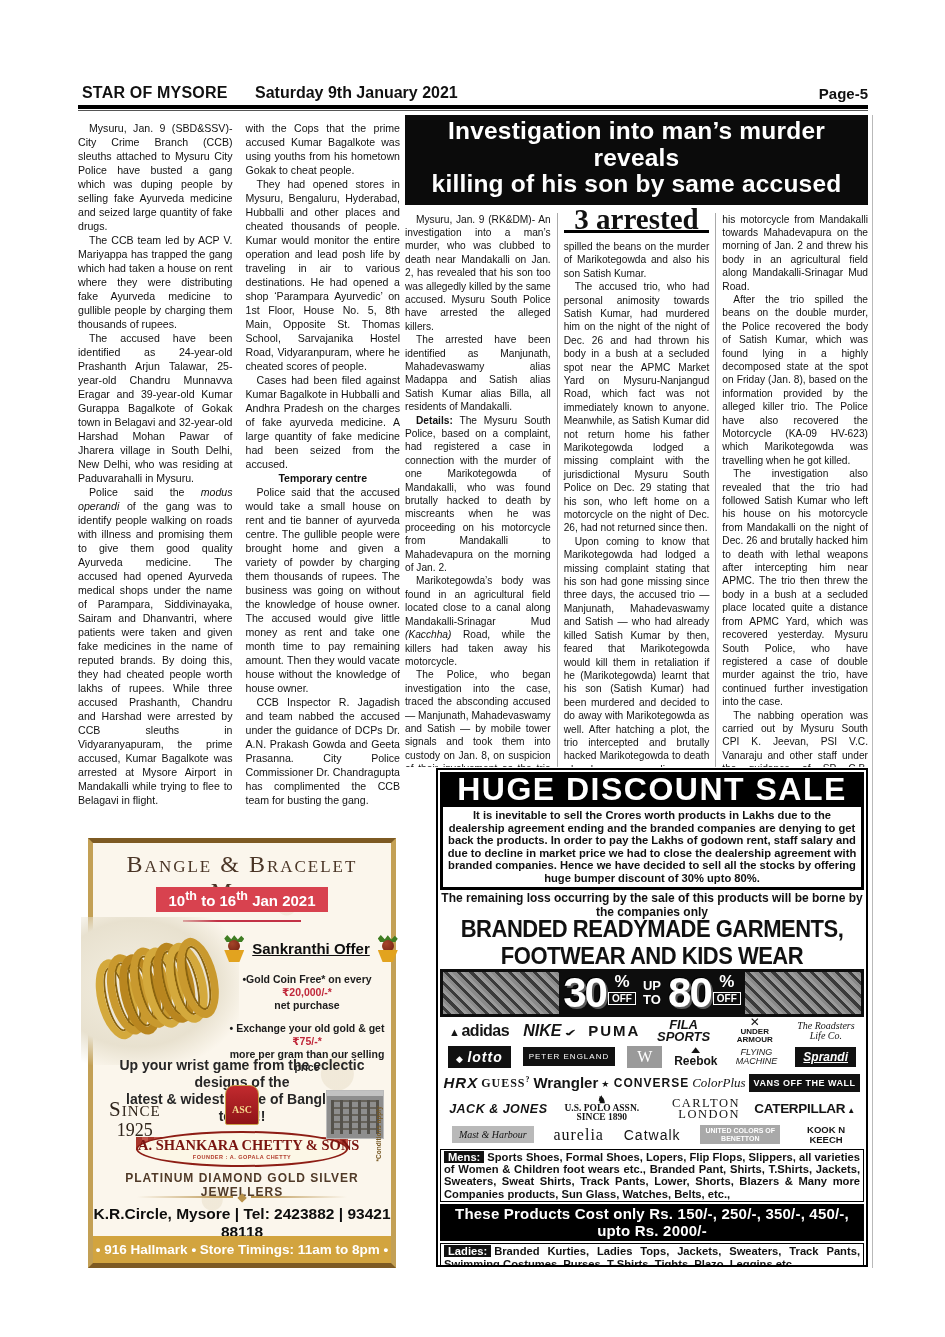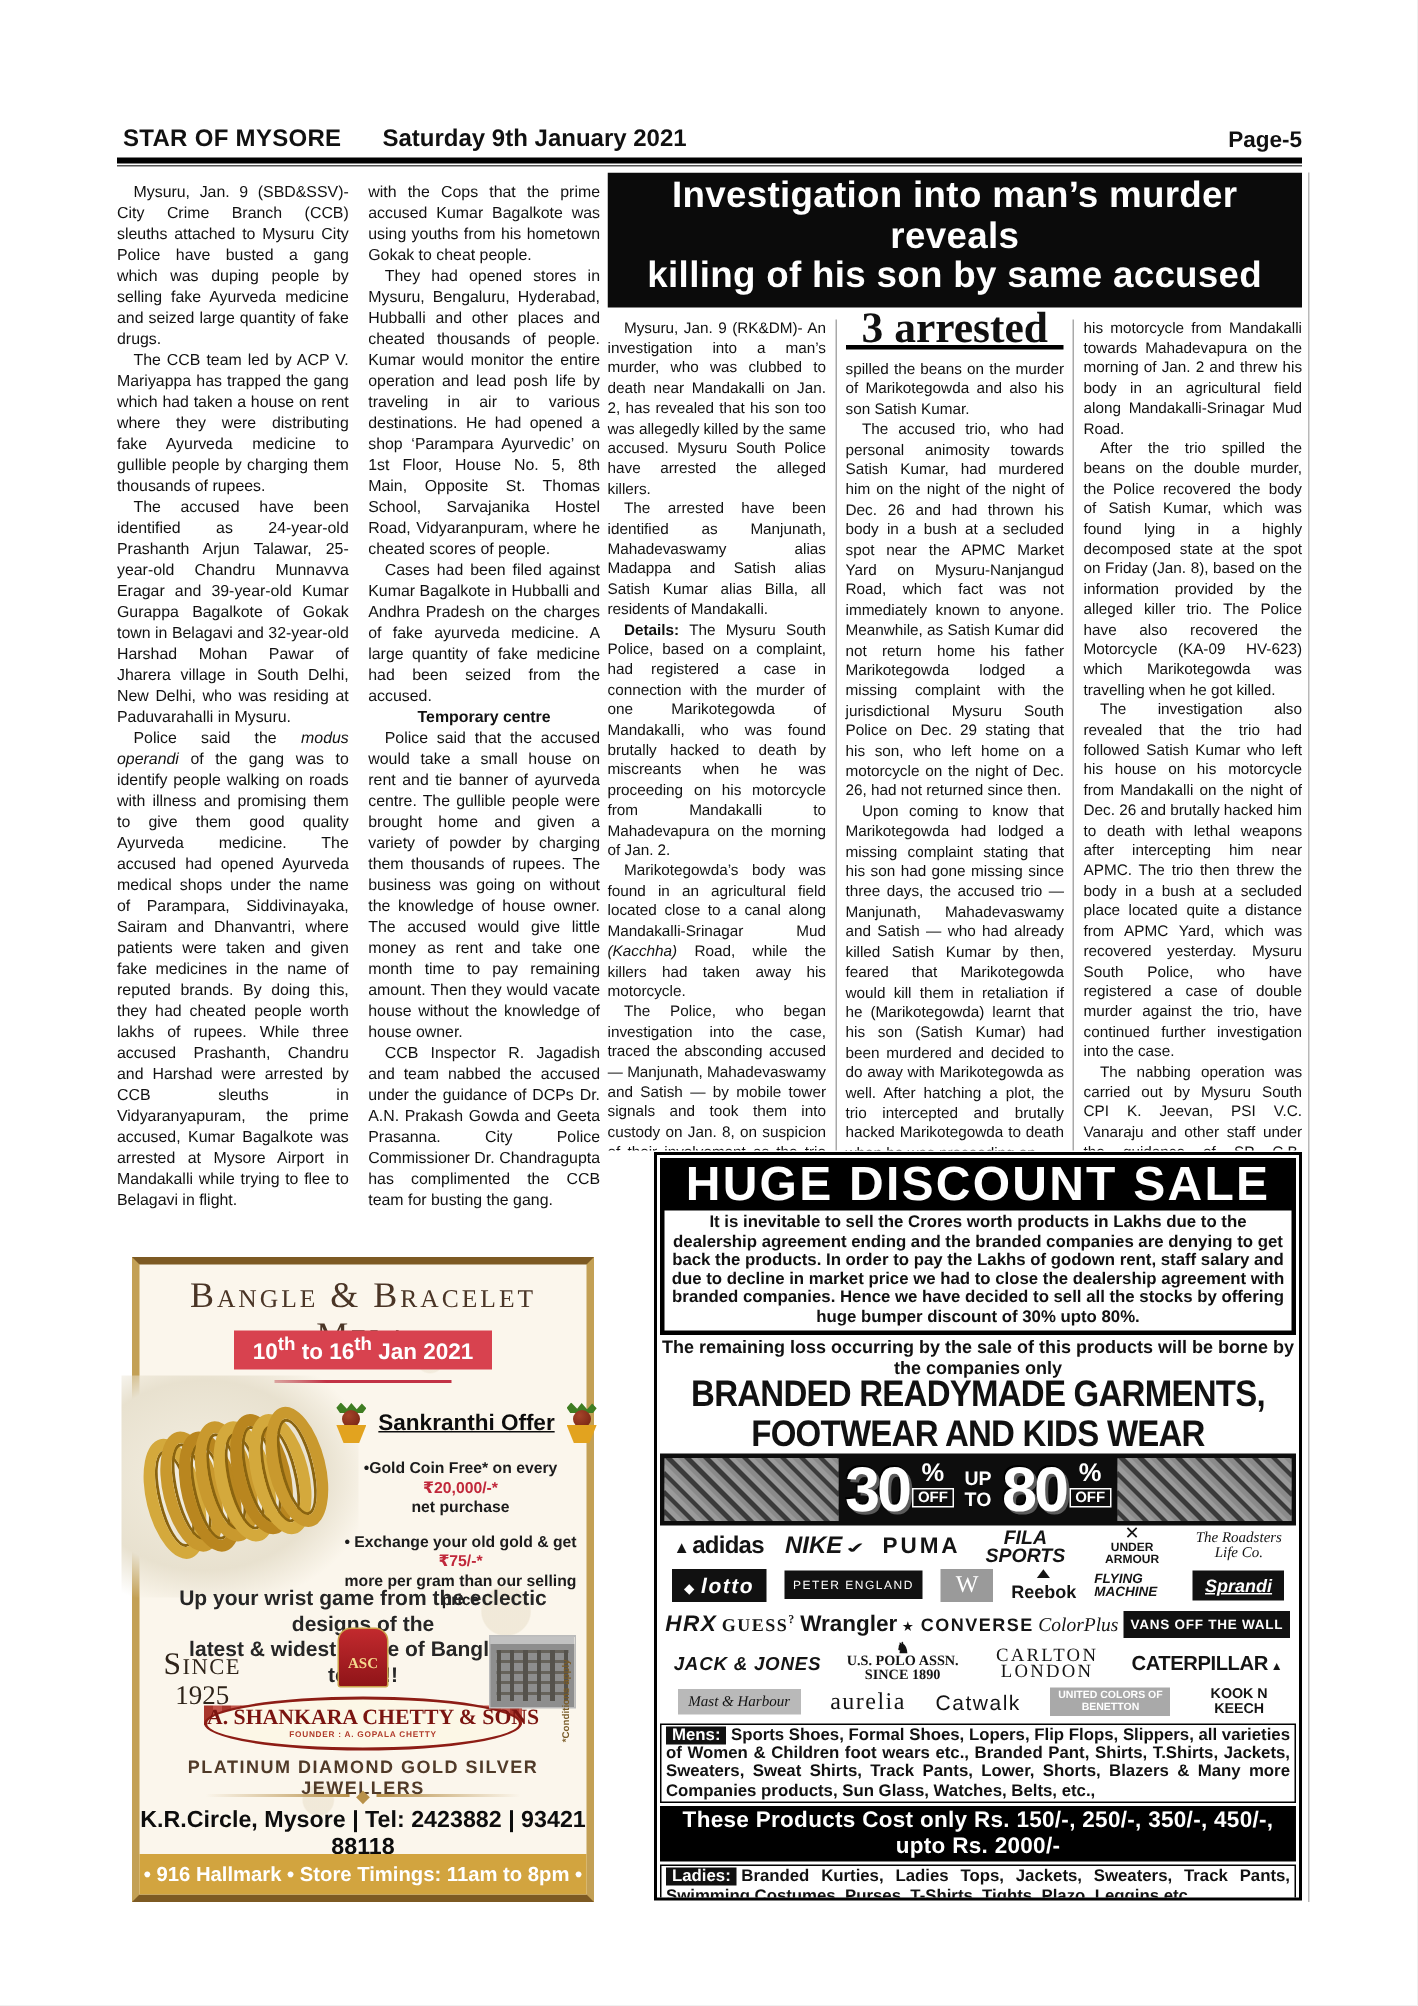--- a/index.html
+++ b/index.html
@@ -143,36 +143,36 @@
   .lg-ua::before { content:"✕"; display:block; font-size:12px; line-height:11px; font-weight:bold; }
   .lg-roadster { font-family:"Liberation Serif","DejaVu Serif",serif; font-style:italic; font-size:10px;
                  width:58px; white-space:normal; text-align:center; line-height:10px; }
   .chipb { background:#111; color:#fff; padding:3px 8px; }
   .lg-lotto { font-weight:bold; font-style:italic; font-size:14px; letter-spacing:1px; }
   .lg-lotto::before { content:"◆ "; font-size:9px; }
   .lg-pe { font-size:8px; letter-spacing:1px; padding:5px 6px; }
   .lg-w { font-family:"Liberation Serif","DejaVu Serif",serif; font-size:16px; background:#9a9a9a; color:#fff; padding:2px 10px; }
   .lg-reebok { font-weight:bold; font-size:12px; text-align:center; }
   .lg-reebok::before { content:"▲"; display:block; font-size:10px; line-height:9px; transform:scaleX(1.5); }
-  .lg-fm { font-weight:bold; font-style:italic; font-size:9px; width:54px; white-space:normal; text-align:left; line-height:9px; }
+  .lg-fm { font-weight:normal; font-style:italic; font-size:9px; width:54px; white-space:normal; text-align:center; line-height:9px; }
   .lg-sprandi { font-weight:bold; font-style:italic; font-size:12px; text-decoration:underline; }
   .lg-hrx { font-weight:bold; font-style:italic; font-size:15px; letter-spacing:1px; }
   .lg-guess { font-family:"Liberation Serif","DejaVu Serif",serif; font-weight:bold; font-size:12px; letter-spacing:1px; }
   .lg-guess::after { content:"?"; font-size:8px; vertical-align:super; }
   .lg-wrangler { font-weight:bold; font-size:15px; }
   .lg-converse { font-weight:bold; font-size:12px; letter-spacing:1px; }
   .lg-converse::before { content:"★ "; font-size:9px; }
   .lg-colorplus { font-family:"Liberation Serif","DejaVu Serif",serif; font-style:italic; font-size:13px; }
   .lg-vans { font-weight:bold; font-size:9px; letter-spacing:0.5px; padding:4px 5px; }
   .lg-jj { font-weight:bold; font-style:italic; font-size:12.5px; letter-spacing:0.5px; }
   .lg-uspolo { font-family:"Liberation Serif","DejaVu Serif",serif; font-weight:bold; font-size:9.5px;
                width:80px; white-space:normal; text-align:center; line-height:9.5px; }
   .lg-uspolo::before { content:"♞"; display:block; font-size:10px; line-height:9px; }
   .lg-carlton { font-family:"Liberation Serif","DejaVu Serif",serif; font-size:12.5px; letter-spacing:1.5px;
-                width:84px; white-space:normal; text-align:center; line-height:11px; }
+                width:84px; white-space:normal; text-align:right; line-height:11px; }
   .lg-cat { font-weight:bold; font-size:13.5px; letter-spacing:-0.3px; }
   .lg-cat::after { content:" ▲"; font-size:8px; }
   .lg-mast { font-family:"Liberation Serif","DejaVu Serif",serif; font-style:italic; font-size:10px; background:#b9b9b9; padding:3px 7px; }
   .lg-aurelia { font-family:Liberation Serif, serif; font-size:16px; letter-spacing:1px; }
   .lg-catwalk { font-size:14px; letter-spacing:1px; }
   .lg-benetton { font-weight:bold; font-size:7px; background:#a9a9a9; color:#fff; padding:2px 5px;
                  width:80px; white-space:normal; text-align:center; line-height:7.5px; }
   .lg-kook { font-weight:bold; font-size:9.5px; width:52px; white-space:normal; text-align:center; line-height:9.5px; }
   .hd-sec { border:1px solid #000; padding:1px 3px; font-weight:bold; font-size:11.2px; line-height:12.4px; text-align:justify; }
   .chip { background:#111; color:#fff; padding:0 4px; margin-right:3px; }

